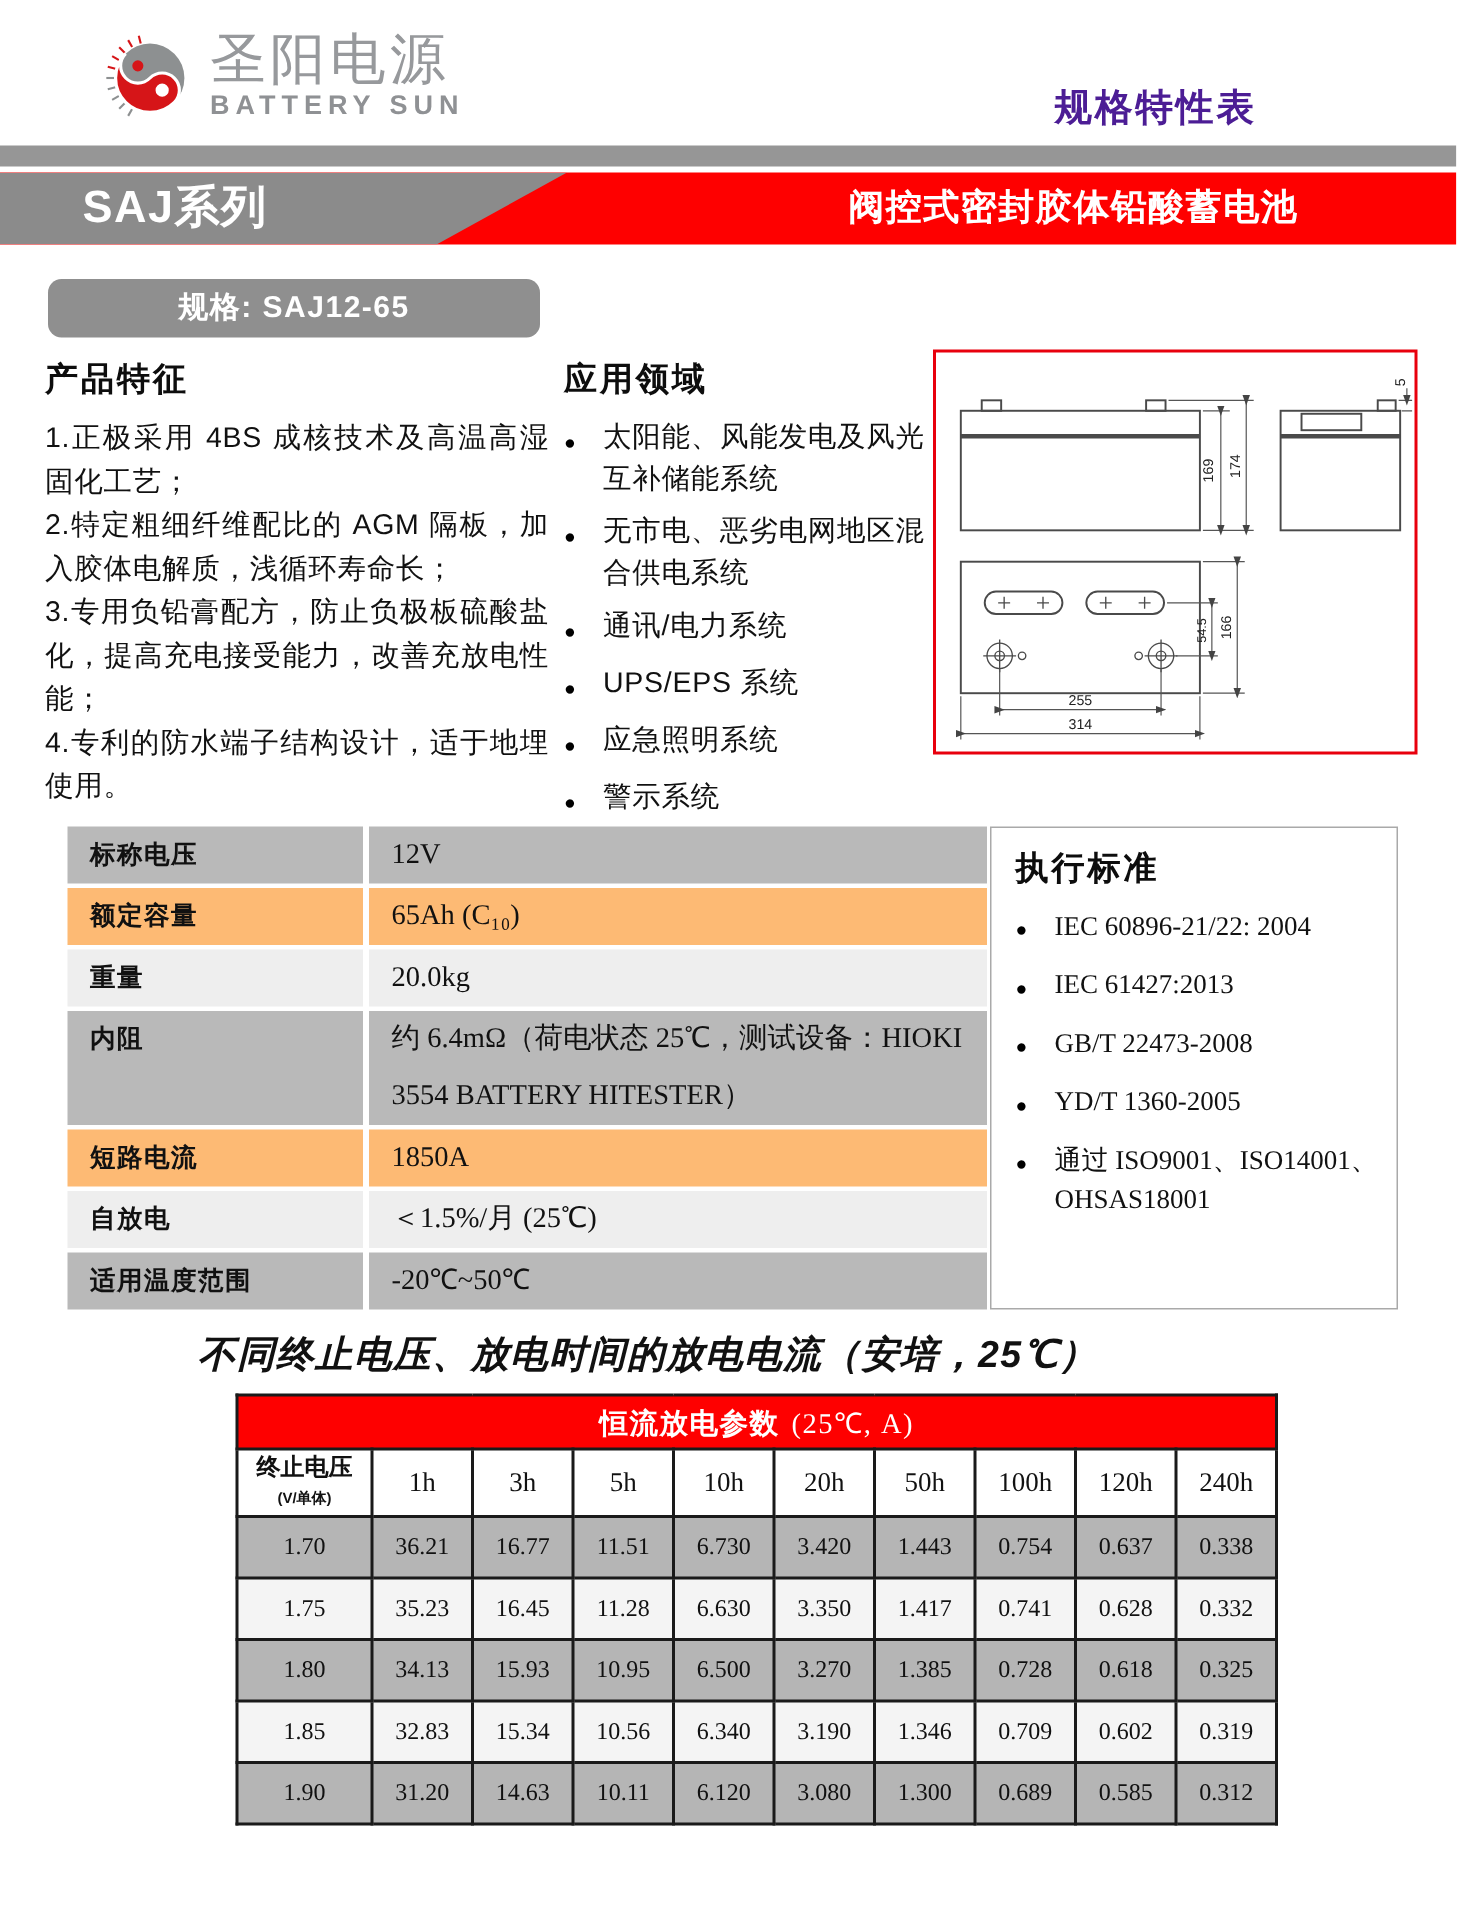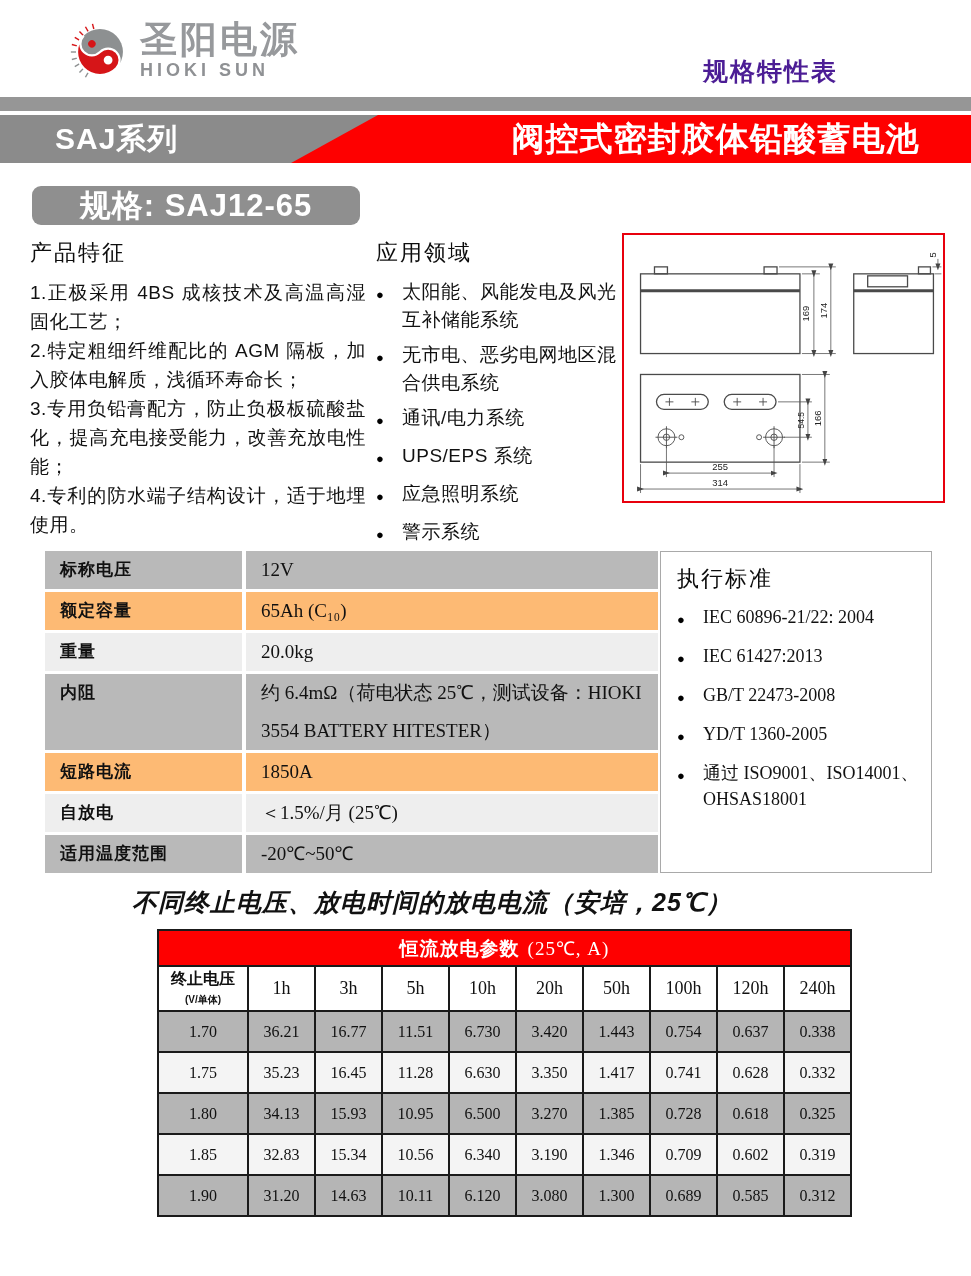--- a/index.html
+++ b/index.html
@@ -2,36 +2,36 @@
 <html><head>
 <meta charset="utf-8">
 <style>
   html,body{margin:0;padding:0;background:#fff;}
   body{width:971px;height:1276px;font-family:"Liberation Sans",sans-serif;color:#111;}
   .page{position:relative;width:971px;height:1276px;overflow:hidden;background:#fff;}
 
   
   .logo{position:absolute;left:70px;top:20px;display:flex;align-items:flex-start;}
   .logo-text{margin-left:10px;}
-  .logo-cn{font-size:37px;font-weight:bold;color:#97999c;letter-spacing:3px;line-height:40px;}
+  .logo-cn{font-size:37px;font-weight:normal;color:#97999c;letter-spacing:3px;line-height:40px;}
   .logo-en{font-size:18px;font-weight:bold;color:#8f9194;letter-spacing:4px;line-height:20px;}
   .doc-type{position:absolute;left:703px;top:55px;font-size:25px;font-weight:bold;color:#4c1d95;letter-spacing:2px;}
   .gray-bar{position:absolute;left:0;top:97px;width:971px;height:14px;background:#969696;}
   .banner{position:absolute;left:0;top:115px;width:971px;height:48px;background:#fe0000;}
   .banner-gray{position:absolute;left:0;top:0;width:378px;height:48px;background:#8b8b8b;
     clip-path:polygon(0 0,100% 0,77% 100%,0 100%);}
   .banner-series{position:absolute;left:55px;top:0;line-height:48px;color:#fff;font-size:30px;font-weight:bold;letter-spacing:1px;text-align:center;}
   .banner-product{position:absolute;left:480px;right:20px;top:0;line-height:48px;color:#fff;
-    font-size:33px;font-weight:bold;text-align:center;letter-spacing:1px;}
+    font-size:24px;font-weight:bold;text-align:center;letter-spacing:1px;}
 
   .spec-badge{position:absolute;left:32px;top:186px;width:328px;height:39px;background:#8f8f8f;
-    border-radius:9px;color:#fff;font-size:31px;font-weight:bold;line-height:39px;text-align:center;letter-spacing:1px;}
-
-  
-  .sec-title{font-size:22px;font-weight:normal;color:#0d0d0d;margin:0 0 10px 0;letter-spacing:2px;}
+    border-radius:9px;color:#fff;font-size:20px;font-weight:bold;line-height:39px;text-align:center;letter-spacing:1px;}
+
+  
+  .sec-title{font-size:22px;font-weight:bold;color:#0d0d0d;margin:0 0 10px 0;letter-spacing:2px;}
 
   
   .features{position:absolute;left:30px;top:238px;width:336px;}
   .feature-item{font-size:19px;line-height:29px;letter-spacing:0.5px;text-align:justify;}
 
   
   .applications{position:absolute;left:376px;top:238px;width:252px;}
   .b-list{list-style:none;margin:10px 0 0 0;padding:0;}
   .b-list li{display:flex;font-size:19px;line-height:28px;margin-bottom:7px;letter-spacing:0.5px;}
   .bullet{flex:0 0 26px;font-size:13px;padding-top:3px;color:#000;}
@@ -94,21 +94,21 @@
       </g>
       <g transform="rotate(-45 34 34)">
         <circle cx="34" cy="34" r="26" fill="#8d9091"></circle>
         <path d="M34,8 A26,26 0 0,0 34,60 A13,13 0 0,0 34,34 A13,13 0 0,1 34,8 Z" fill="#d61518" stroke="#fff" stroke-width="2.4"></path>
         <circle cx="34" cy="47" r="5" fill="#fff"></circle>
         <circle cx="34" cy="21" r="4.2" fill="#d61518"></circle>
       </g>
     </svg>
     <div class="logo-text">
       <div class="logo-cn">圣阳电源</div>
-      <div class="logo-en">HIOKI SUN</div>
+      <div class="logo-en">BATTERY SUN</div>
     </div>
   </div>
   <div class="doc-type">规格特性表</div>
 
   <div class="gray-bar"></div>
 
   <div class="banner">
     <div class="banner-gray"></div>
     <div class="banner-series">SAJ系列</div>
     <div class="banner-product">阀控式密封胶体铅酸蓄电池</div>

